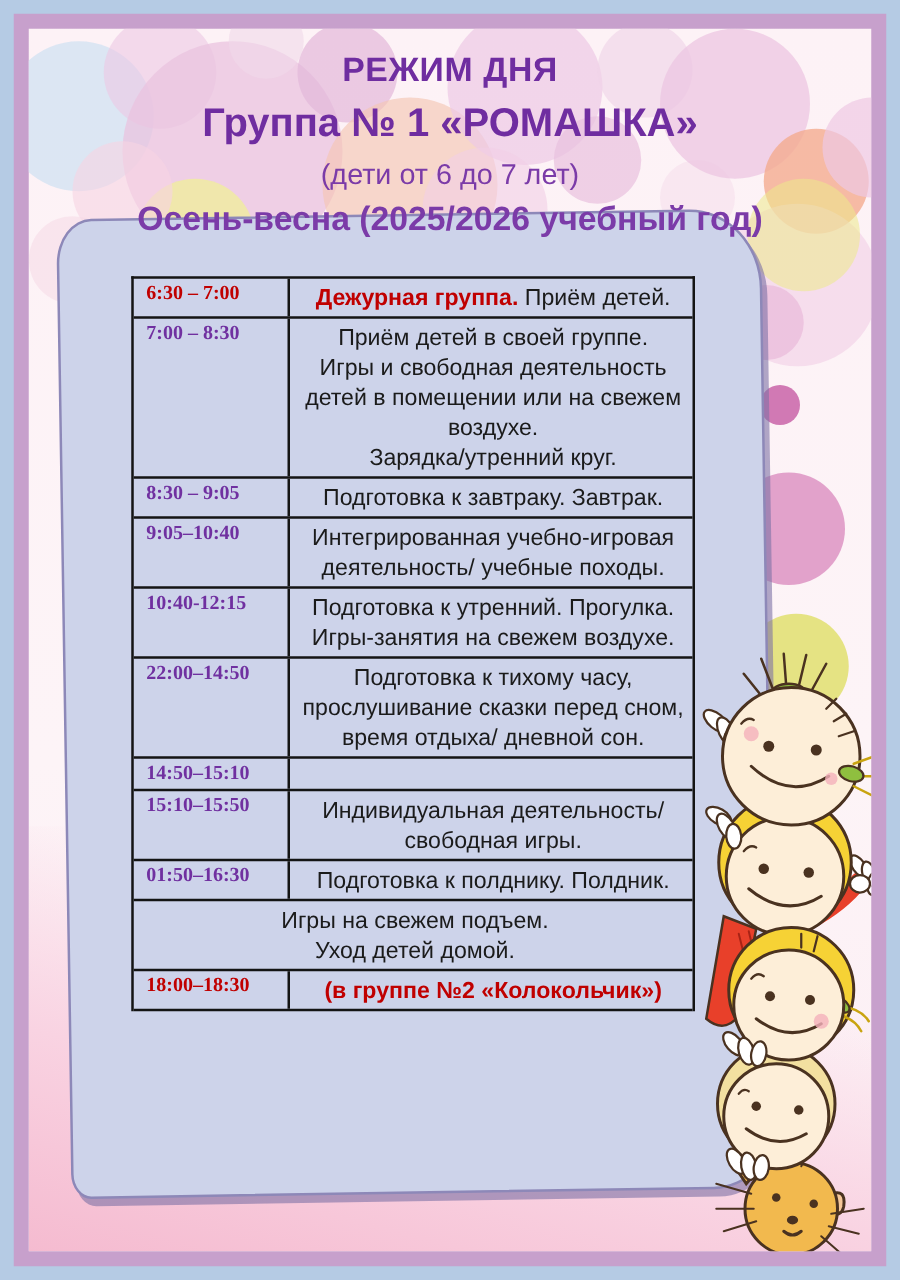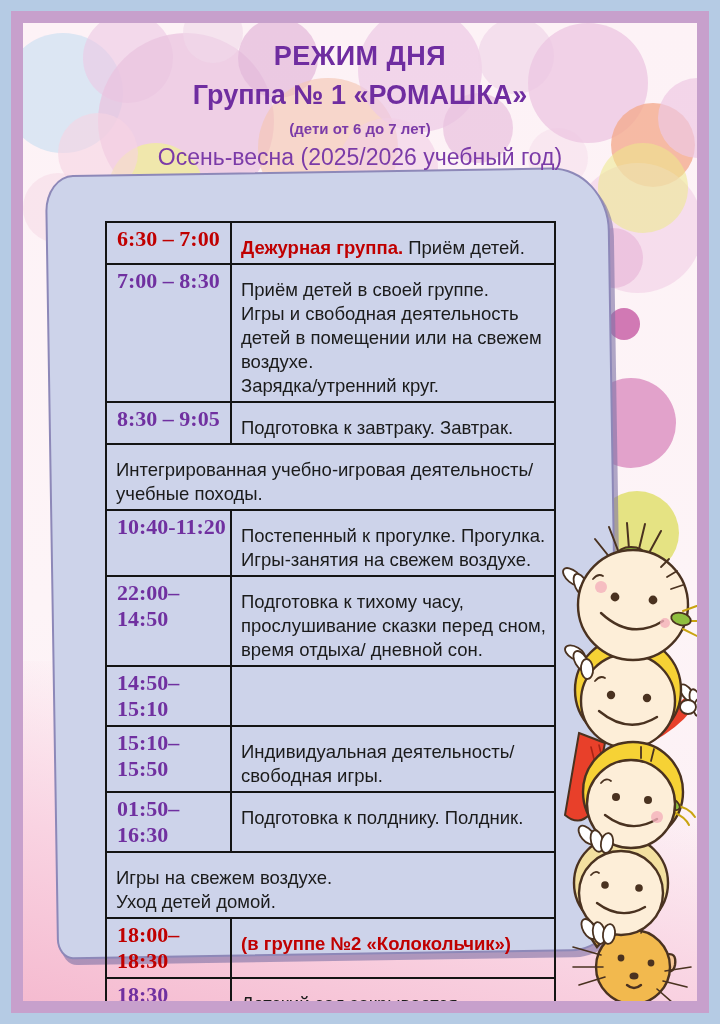--- a/index.html
+++ b/index.html
@@ -10,40 +10,40 @@
 
   
   .bubble{position:absolute;border-radius:50%;pointer-events:none;}
 
   .pink-bottom{position:absolute;left:0;right:0;bottom:0;height:340px;
     background:linear-gradient(14deg,#f5bbd0 0%,#f9d3e2 35%,rgba(253,240,246,0) 70%);}
 
   
   .header{position:absolute;left:0;top:18px;width:100%;text-align:center;z-index:5;}
   .h-line1{font-size:27px;font-weight:bold;color:#6f2da0;letter-spacing:.5px;}
-  .h-line2{font-size:27px;font-weight:bold;color:#6f2da0;margin-top:8px;}
-  .h-line3{font-size:15px;color:#7b3ba8;margin-top:9px;font-weight:bold;}
-  .h-line4{font-size:23px;color:#7b3ba8;margin-top:7px;}
+  .h-line2{font-size:32px;font-weight:bold;color:#6f2da0;margin-top:8px;}
+  .h-line3{font-size:23px;color:#7b3ba8;margin-top:9px;}
+  .h-line4{font-size:27px;color:#7b3ba8;margin-top:7px;font-weight:bold;}
 
   
   .paper{position:absolute;left:28px;top:148px;width:560px;height:780px;
     background:#cdd3ea;border:2px solid #8d88b8;
     border-radius:28px 58px 50px 16px / 36px 64px 52px 20px;
     transform:rotate(-0.9deg);
     box-shadow:4px 6px 0 rgba(125,114,165,.6);
     z-index:2;}
 
   
   .sch{position:absolute;left:82px;top:198px;width:447px;z-index:4;
     border:2px solid #141414;border-bottom:none;background:transparent;}
   .t-row{display:flex;border-bottom:2px solid #141414;}
   .t-time{width:125px;flex:0 0 125px;border-right:2px solid #141414;
-    font-family:"Liberation Serif",serif;font-weight:bold;font-size:22px;
+    font-family:"Liberation Serif",serif;font-weight:bold;font-size:16px;
     padding:3px 4px 3px 10px;box-sizing:border-box;}
-  .t-act{flex:1;padding:13px 6px 3px 9px;font-size:18.5px;line-height:24px;color:#141414;}
+  .t-act{flex:1;padding:3px 6px 3px 9px;font-size:18.5px;line-height:24px;color:#141414;text-align:center;}
   .tc-purple{color:#7030a0;}
   .tc-red{color:#c00000;}
   .s-normal{color:#1b1b1b;}
   .s-red-bold{color:#c00000;font-weight:bold;}
   .line{min-height:24px;}
 
   
   .kids{position:absolute;left:538px;top:492px;width:158px;height:505px;z-index:6;}
 </style>
 </head>
@@ -108,28 +108,29 @@
               <div class="line"><span class="s-normal">Зарядка/утренний круг.</span></div>
             </div>
           </div>
           <div class="t-row">
             <div class="t-time tc-purple">8:30 – 9:05</div>
             <div class="t-act">
               <div class="line"><span class="s-normal">Подготовка к завтраку. Завтрак.</span></div>
             </div>
           </div>
           <div class="t-row">
+            <div class="t-time tc-purple">9:05–10:40</div>
             <div class="t-act">
               <div class="line"><span class="s-normal">Интегрированная учебно-игровая деятельность/ учебные походы.</span></div>
             </div>
           </div>
           <div class="t-row">
-            <div class="t-time tc-purple">10:40-11:20</div>
-            <div class="t-act">
-              <div class="line"><span class="s-normal">Постепенный к прогулке. Прогулка.</span></div>
+            <div class="t-time tc-purple">10:40-12:15</div>
+            <div class="t-act">
+              <div class="line"><span class="s-normal">Подготовка к утренний. Прогулка.</span></div>
               <div class="line"><span class="s-normal">Игры-занятия на свежем воздухе.</span></div>
             </div>
           </div>
           <div class="t-row">
             <div class="t-time tc-purple">22:00–14:50</div>
             <div class="t-act">
               <div class="line"><span class="s-normal">Подготовка к тихому часу, прослушивание сказки перед сном, время отдыха/ дневной сон.</span></div>
             </div>
           </div>
           <div class="t-row">
@@ -142,34 +143,28 @@
             </div>
           </div>
           <div class="t-row">
             <div class="t-time tc-purple">01:50–16:30</div>
             <div class="t-act">
               <div class="line"><span class="s-normal">Подготовка к полднику. Полдник.</span></div>
             </div>
           </div>
           <div class="t-row">
             <div class="t-act">
-              <div class="line"><span class="s-normal">Игры на свежем воздухе.</span></div>
+              <div class="line"><span class="s-normal">Игры на свежем подъем.</span></div>
               <div class="line"><span class="s-normal">Уход детей домой.</span></div>
             </div>
           </div>
           <div class="t-row">
             <div class="t-time tc-red">18:00–18:30</div>
             <div class="t-act">
               <div class="line"><span class="s-red-bold">(в группе №2 «Колокольчик»)</span></div>
-            </div>
-          </div>
-          <div class="t-row">
-            <div class="t-time tc-purple">18:30</div>
-            <div class="t-act">
-              <div class="line"><span class="s-normal">Детский сад закрывается.</span></div>
             </div>
           </div>
         </div>
 
     <svg class="kids" viewBox="0 0 158 505">
       <g stroke="#4a3220" stroke-width="2.4" fill="none" stroke-linecap="round">
 
         <g>
           <path d="M36,432 l-8,-12 l14,5 z" fill="#f2b94e"></path>
           <path d="M104,440 q12,-4 10,10 q-2,10 -12,4 z" fill="#f6c89a"></path>

